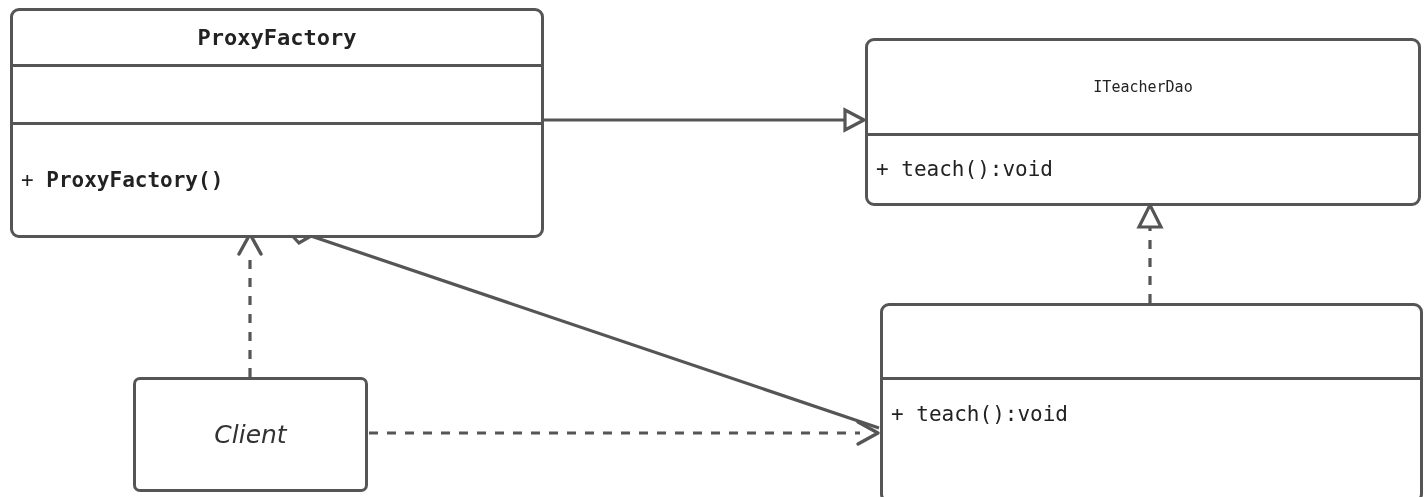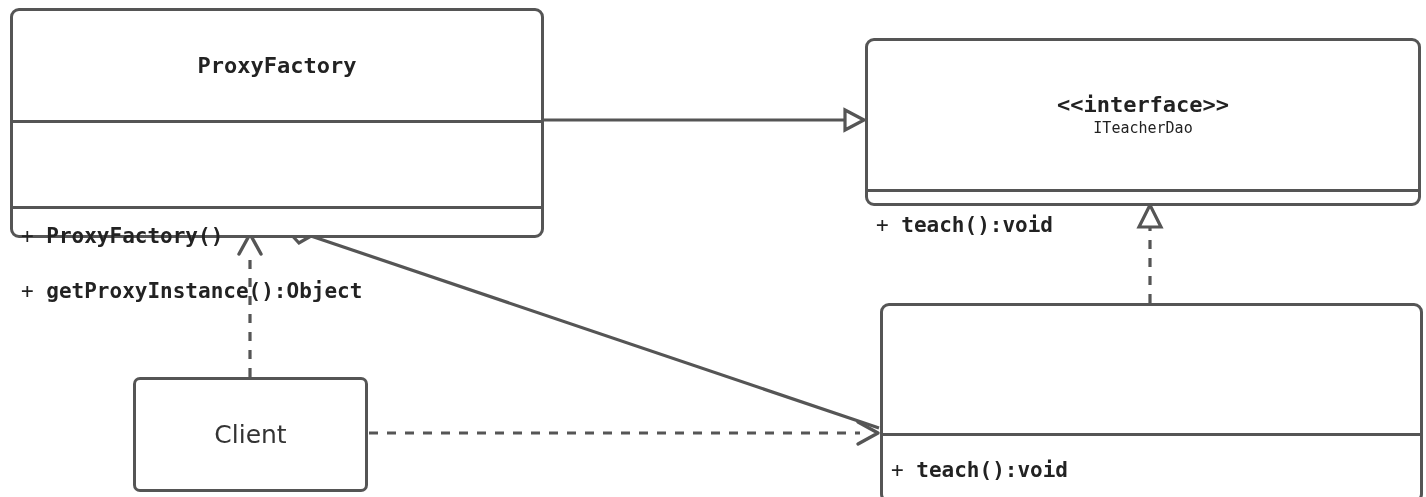--- a/index.html
+++ b/index.html
@@ -30,21 +30,20 @@
     position: absolute;
     box-sizing: border-box;
     background: #ffffff;
     border: 3px solid #555555;
     border-radius: 9px;
     z-index: 2;
   }
   .compartment {
     box-sizing: border-box;
     position: relative;
-    margin-top: 28px;
   }
   .compartment + .compartment {
     border-top: 3px solid #555555;
   }
 
   
   .c-header {
     display: flex;
     flex-direction: column;
     align-items: center;
@@ -84,38 +83,39 @@
     font-size: 21px;
     line-height: 1.0;
     color: #222222;
     white-space: nowrap;
     padding: 7px 0 7px 8px;
   }
   .member .vis {
     font-weight: normal;
   }
   .member .sig {
-    font-weight: bold;
+    font-weight: normal;
   }
   .member.bold .sig {
     font-weight: bold;
   }
 
   
   .plain-box {
     display: flex;
     align-items: center;
     justify-content: center;
     border-radius: 7px;
   }
   .plain-label {
     font-family: "DejaVu Sans", "Liberation Sans", sans-serif;
     font-size: 25px;
     color: #333333;
     white-space: nowrap;
+    font-style: italic;
   }
 
   
   #box-proxyfactory { left: 10px;  top: 8px;   width: 534px; height: 230px; }
   #box-proxyfactory .c-header  { height: 53px; }
   #box-proxyfactory .c-attrs   { height: 58px; }
   #box-proxyfactory .c-methods { height: 113px; }
 
   #box-iteacherdao { left: 865px; top: 38px;  width: 556px; height: 168px; }
   #box-iteacherdao .c-header  { height: 92px; }
@@ -172,31 +172,26 @@
       <div class="cls-name">ProxyFactory</div>
     </div>
 
     <div class="compartment c-attrs c-members"></div>
 
     <div class="compartment c-methods c-members">
       <div class="member bold">
         <span class="vis">+ </span>
         <span class="sig">ProxyFactory()</span>
       </div>
-      <div class="member">
-        <span class="vis">+ </span>
-        <span class="sig">getProxyInstance():Object</span>
-      </div>
     </div>
   </div>
 
   <div class="uml-box" id="box-iteacherdao">
 
     <div class="compartment c-header">
-      <div class="stereotype">&lt;&lt;interface&gt;&gt;</div>
       <div class="iface-name">ITeacherDao</div>
     </div>
 
     <div class="compartment c-methods c-members">
       <div class="member">
         <span class="vis">+ </span>
         <span class="sig">teach():void</span>
       </div>
     </div>
   </div>

